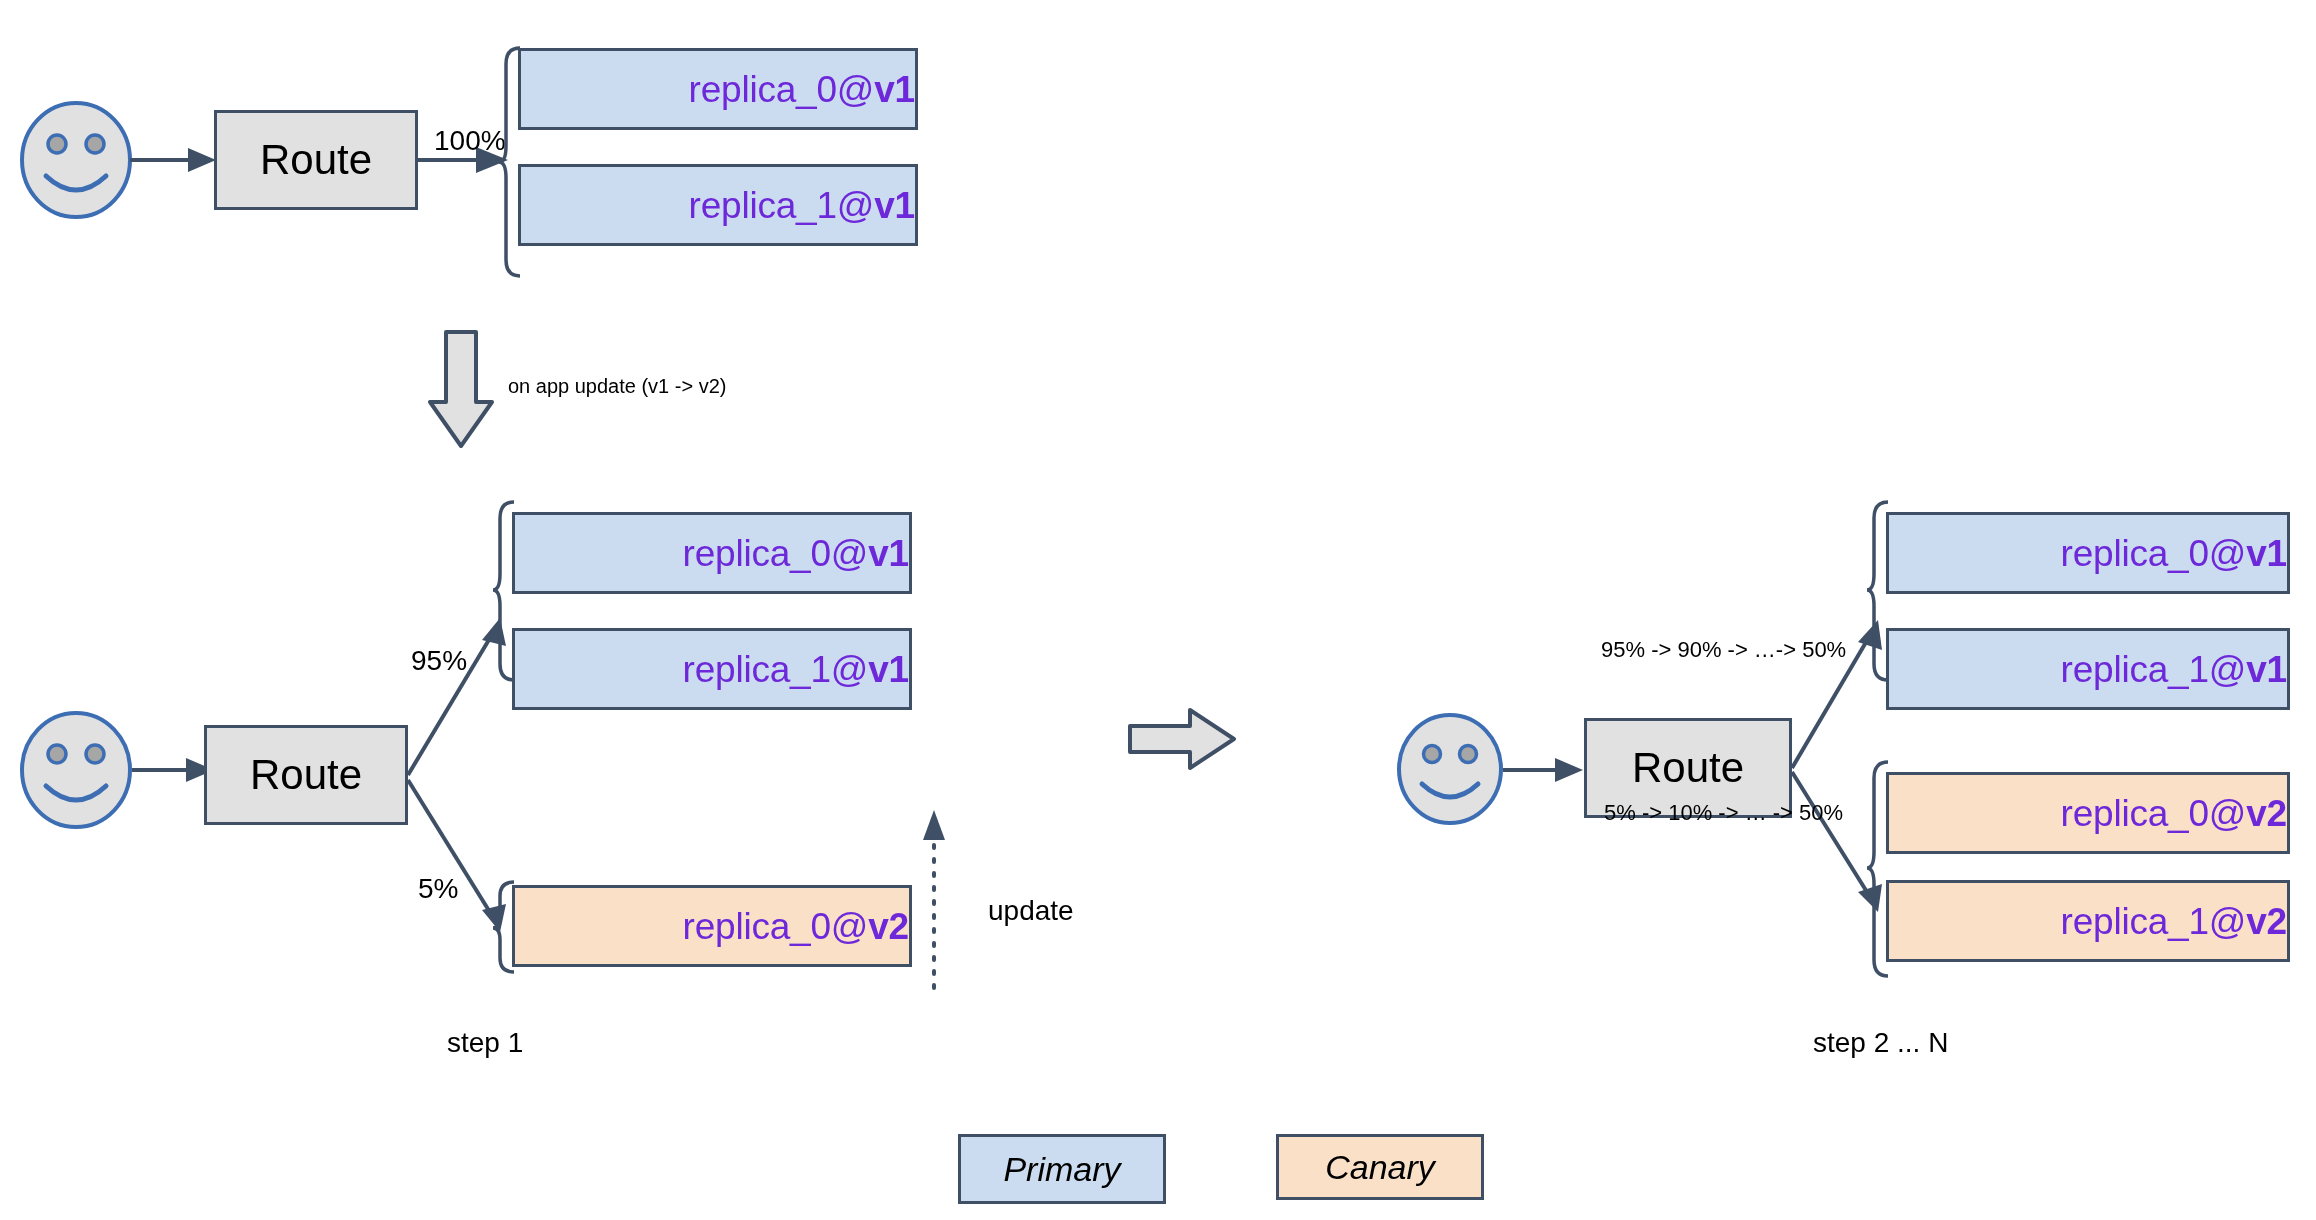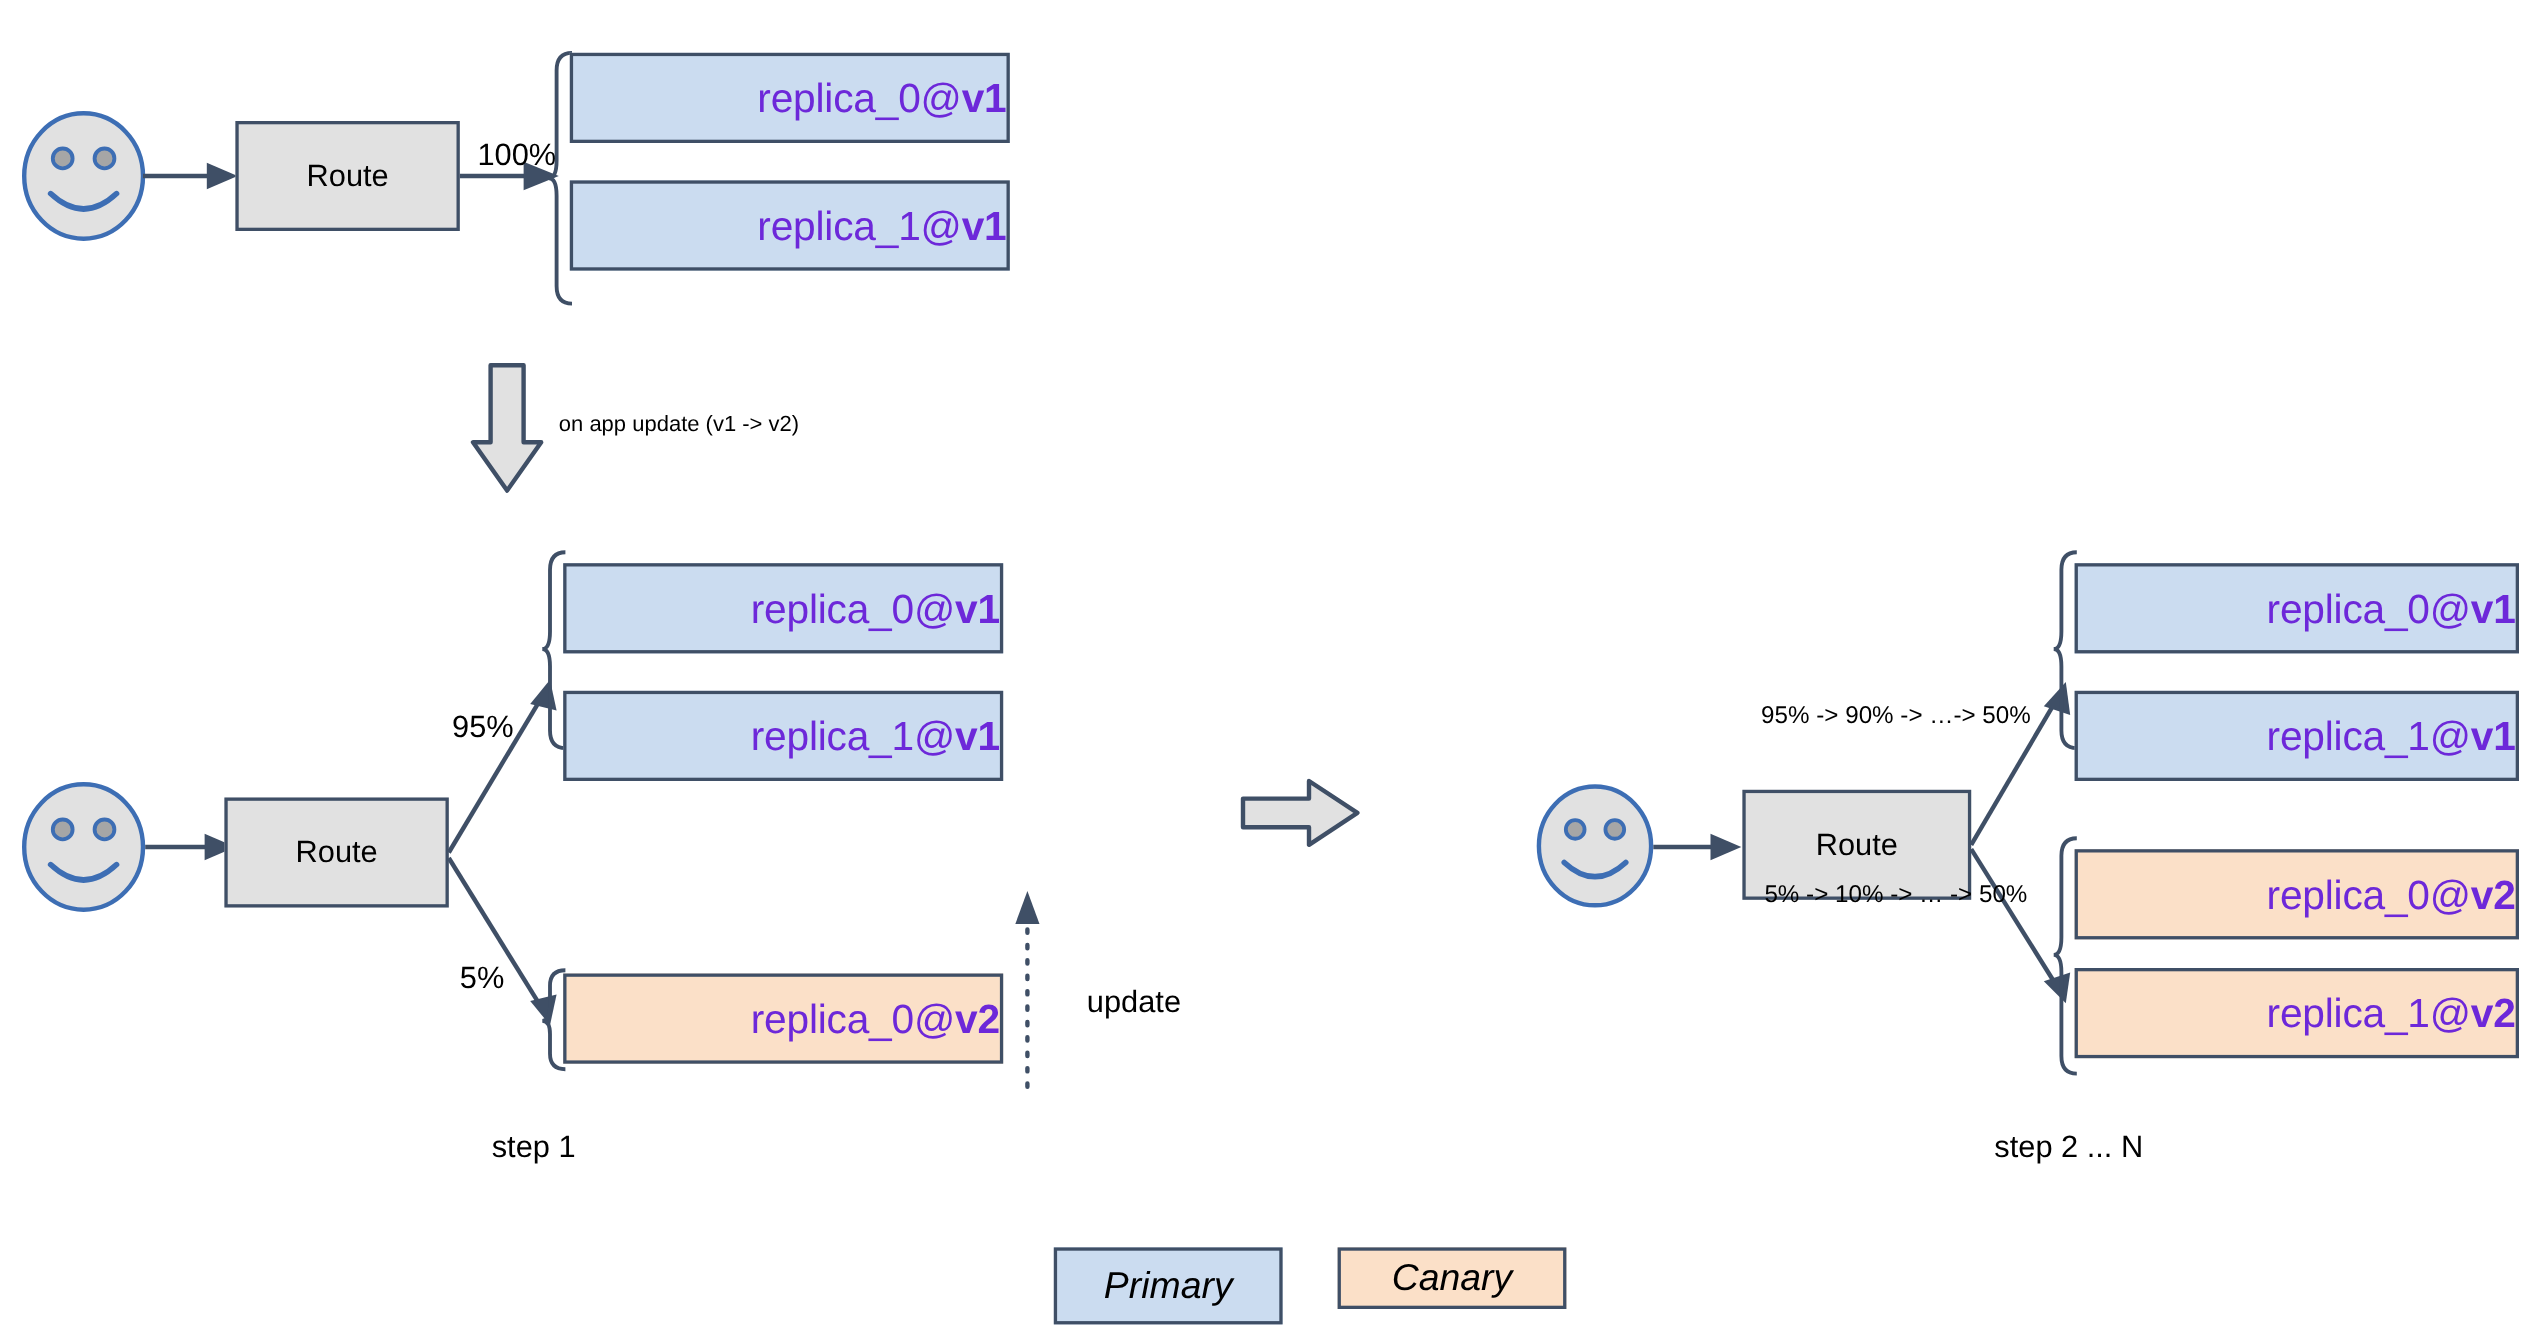--- a/index.html
+++ b/index.html
@@ -41,21 +41,21 @@
 
   
   .routebox {
     position: absolute;
     box-sizing: border-box;
     background: #e1e1e1;
     border: 3px solid #3f4f66;
     display: flex;
     align-items: center;
     justify-content: center;
-    font-size: 28px;
+    font-size: 42px;
     color: #000;
   }
 
   
   .legendbox {
     position: absolute;
     box-sizing: border-box;
     border: 3px solid #3f4f66;
     display: flex;
     align-items: center;
@@ -247,17 +247,17 @@
     <span>
       <span>replica_1@</span><b>v2</b>
     </span>
   </div>
 
   <div class="lbl steplbl" style="left:1813px; top:1027px;">step 2 ... N</div>
 
   <div class="legendbox primary" style="left:958px; top:1134px; width:208px; height:70px;">
     <span>Primary</span>
   </div>
-  <div class="legendbox canary" style="left:1216px; top:1134px; width:208px; height:56px;">
+  <div class="legendbox canary" style="left:1276px; top:1134px; width:208px; height:66px;">
     <span>Canary</span>
   </div>
 
 </div>
 
 </body></html>

